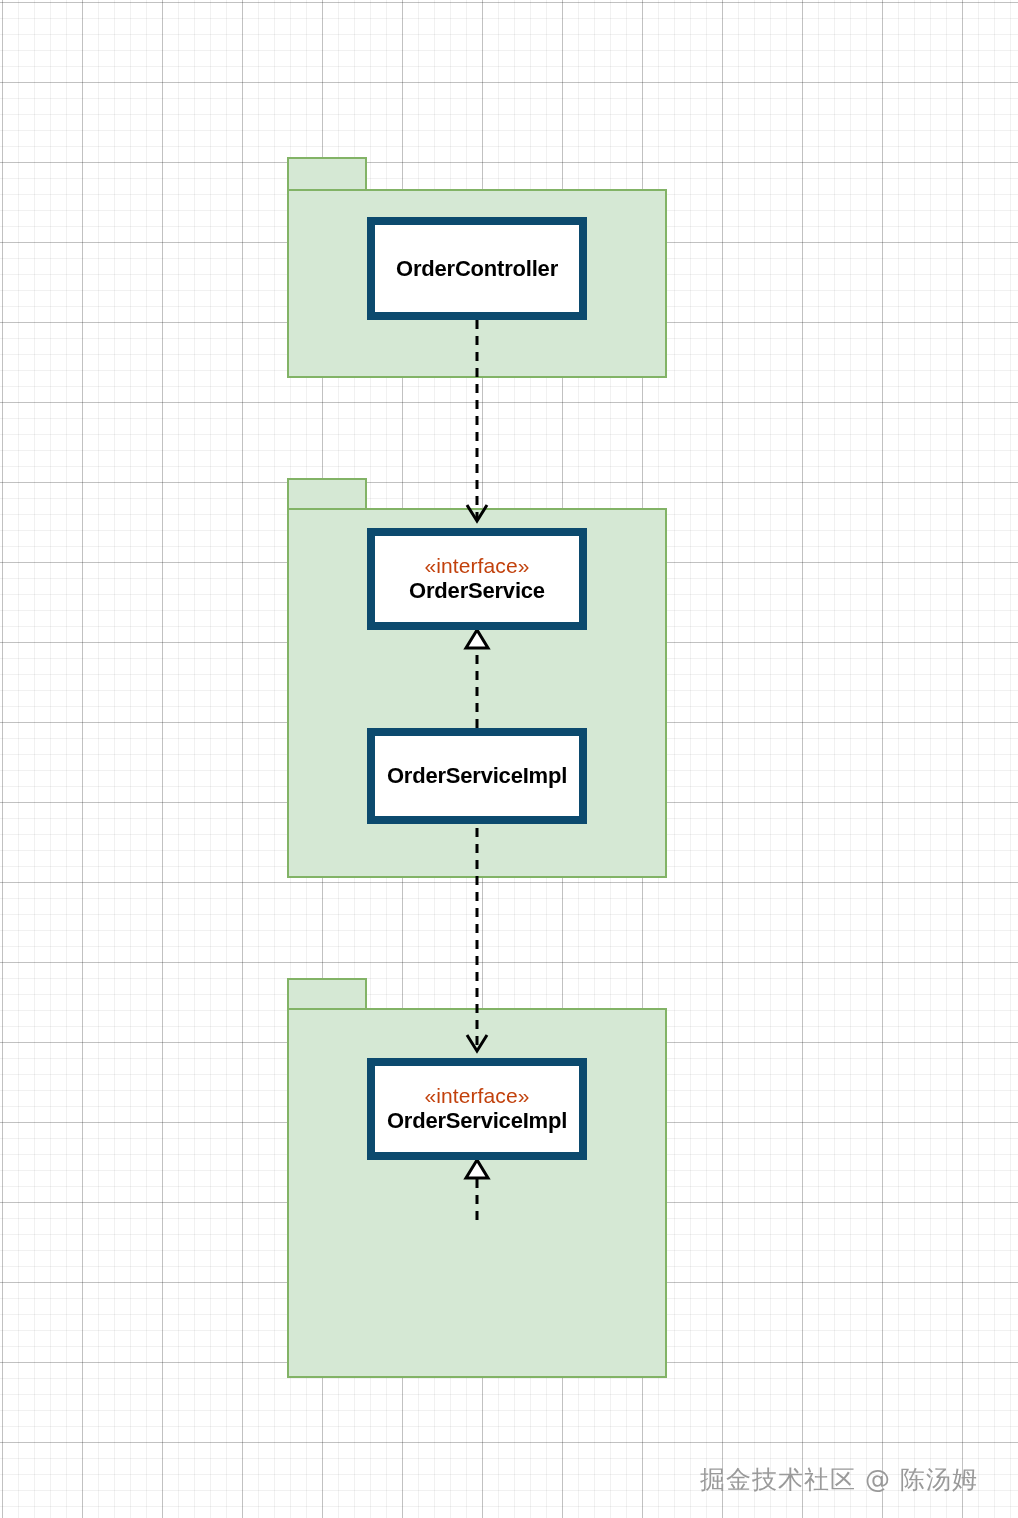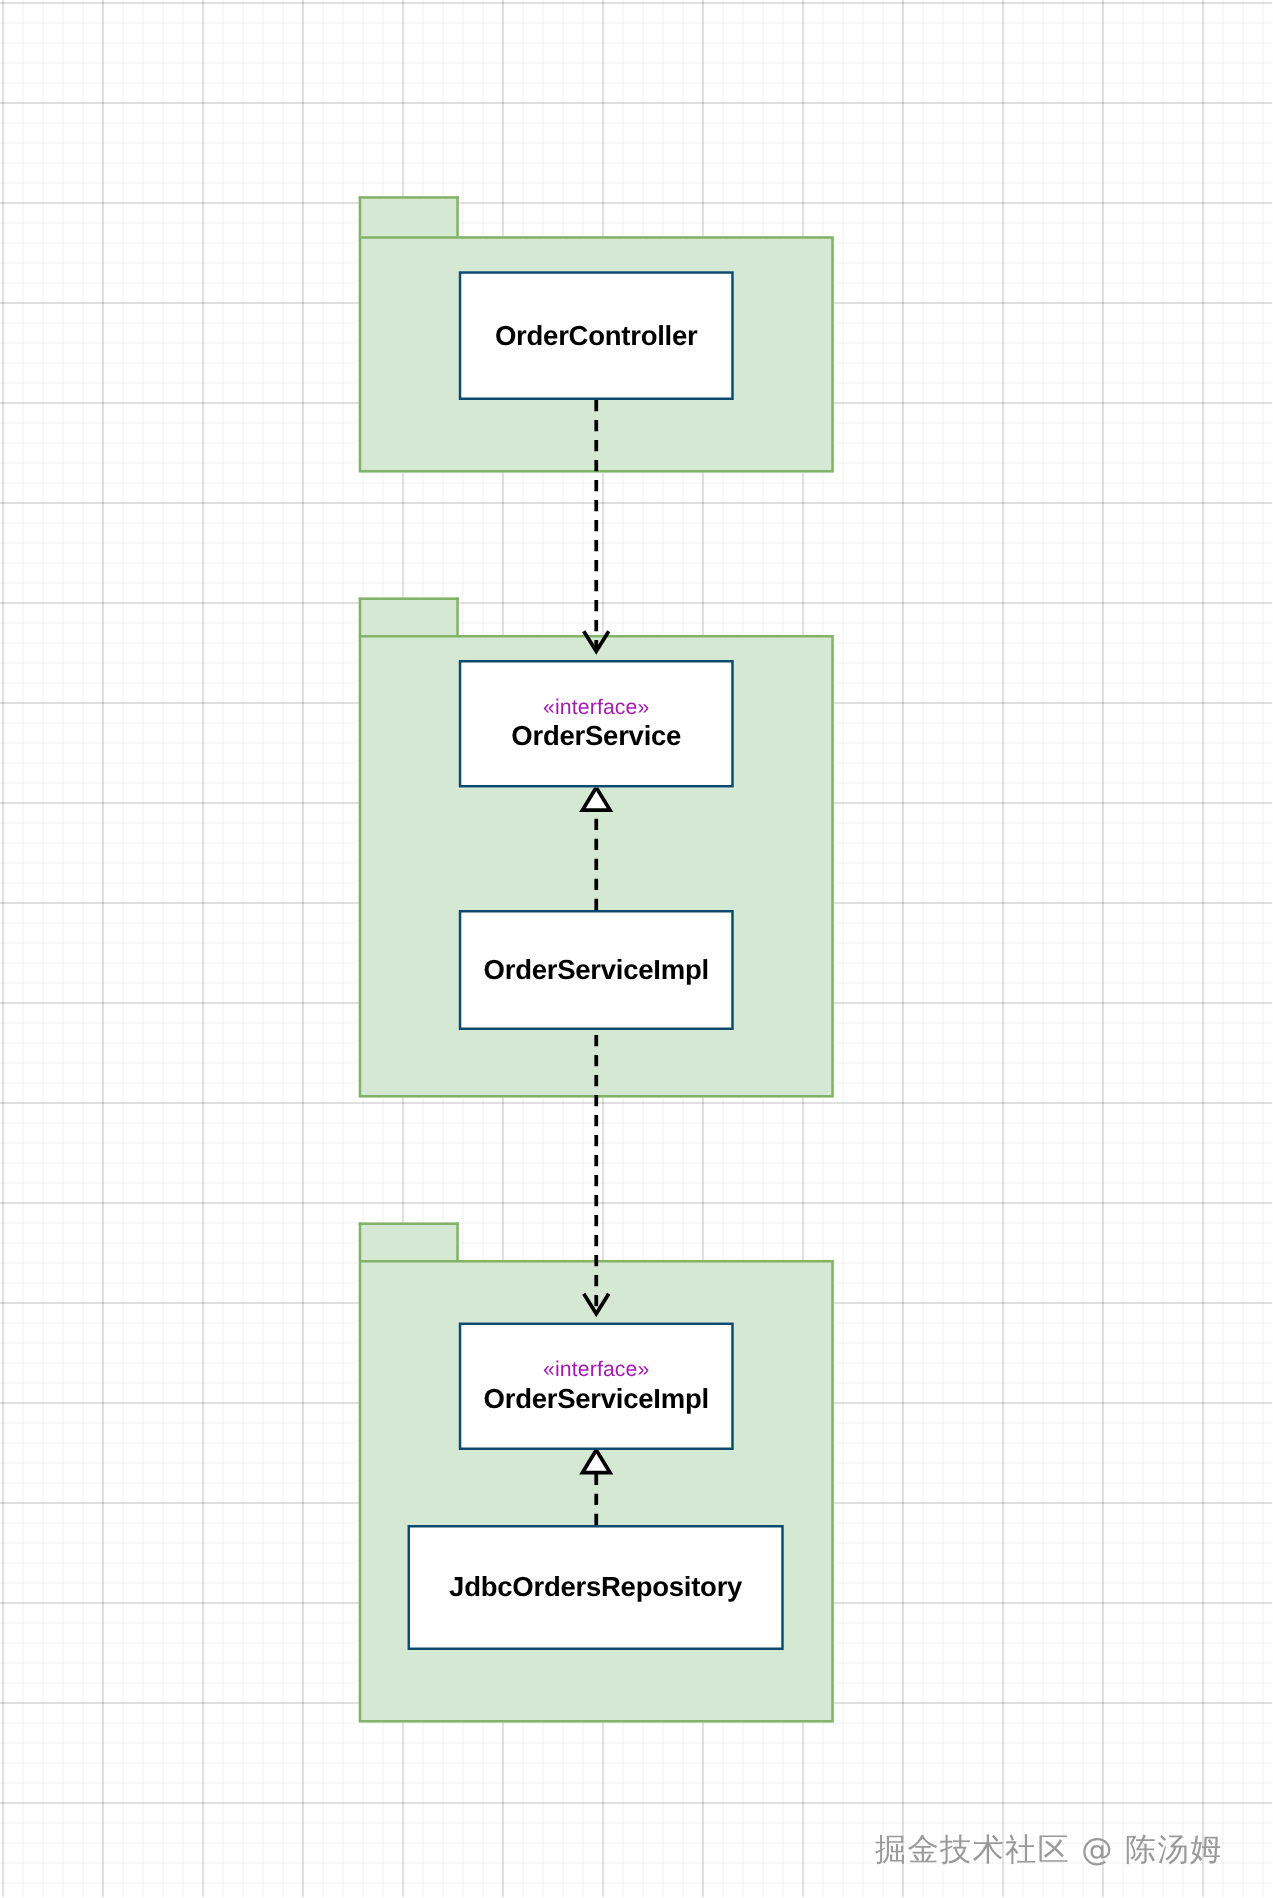--- a/index.html
+++ b/index.html
@@ -52,33 +52,33 @@
     left: 0;
     background: #d5e8d4;
     border: 2px solid #82b366;
     box-sizing: border-box;
   }
 
   
   .clsbox {
     position: absolute;
     background: #ffffff;
-    border: 2px solid #0c4a6e;
+    border: 8px solid #0c4a6e;
     box-sizing: border-box;
     display: flex;
     flex-direction: column;
     align-items: center;
     justify-content: center;
     text-align: left;
     line-height: 1.18;
   }
   .clsbox .stereo {
-    font-size: 17px;
+    font-size: 21px;
     font-weight: 400;
-    color: #a21caf;
+    color: #c2410c;
     letter-spacing: 0.1px;
   }
   .clsbox .cname {
     font-size: 22px;
     font-weight: bold;
     color: #000000;
     letter-spacing: -0.2px;
   }
 
   
@@ -159,19 +159,16 @@
 
   <div class="clsbox" style="left:367px; top:728px; width:220px; height:96px;">
     <div class="cname">OrderServiceImpl</div>
   </div>
 
   <div class="clsbox" style="left:367px; top:1058px; width:220px; height:102px;">
     <div class="stereo">«interface»</div>
     <div class="cname">OrderServiceImpl</div>
   </div>
 
-  <div class="clsbox" style="left:326px; top:1220px; width:301px; height:100px;">
-    <div class="cname">JdbcOrdersRepository</div>
-  </div>
 
   <div id="watermark">掘金技术社区 @ 陈汤姆</div>
 
 </div>
 
 </body></html>

